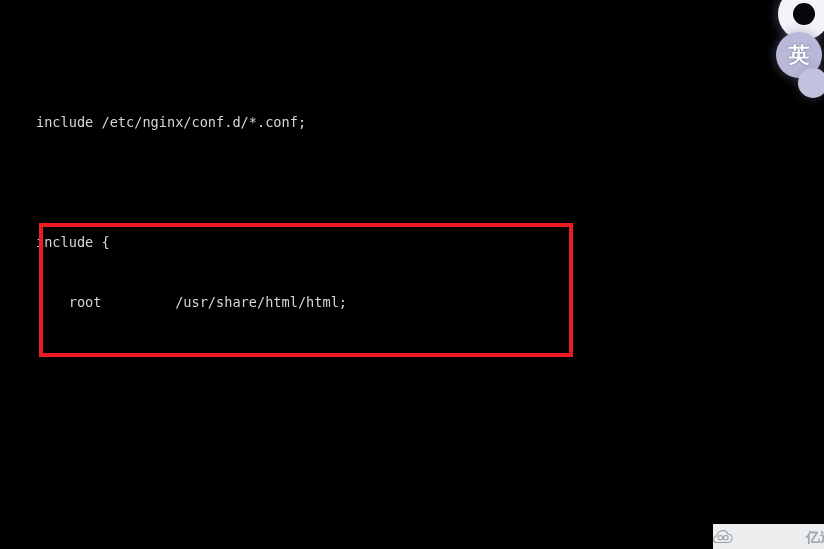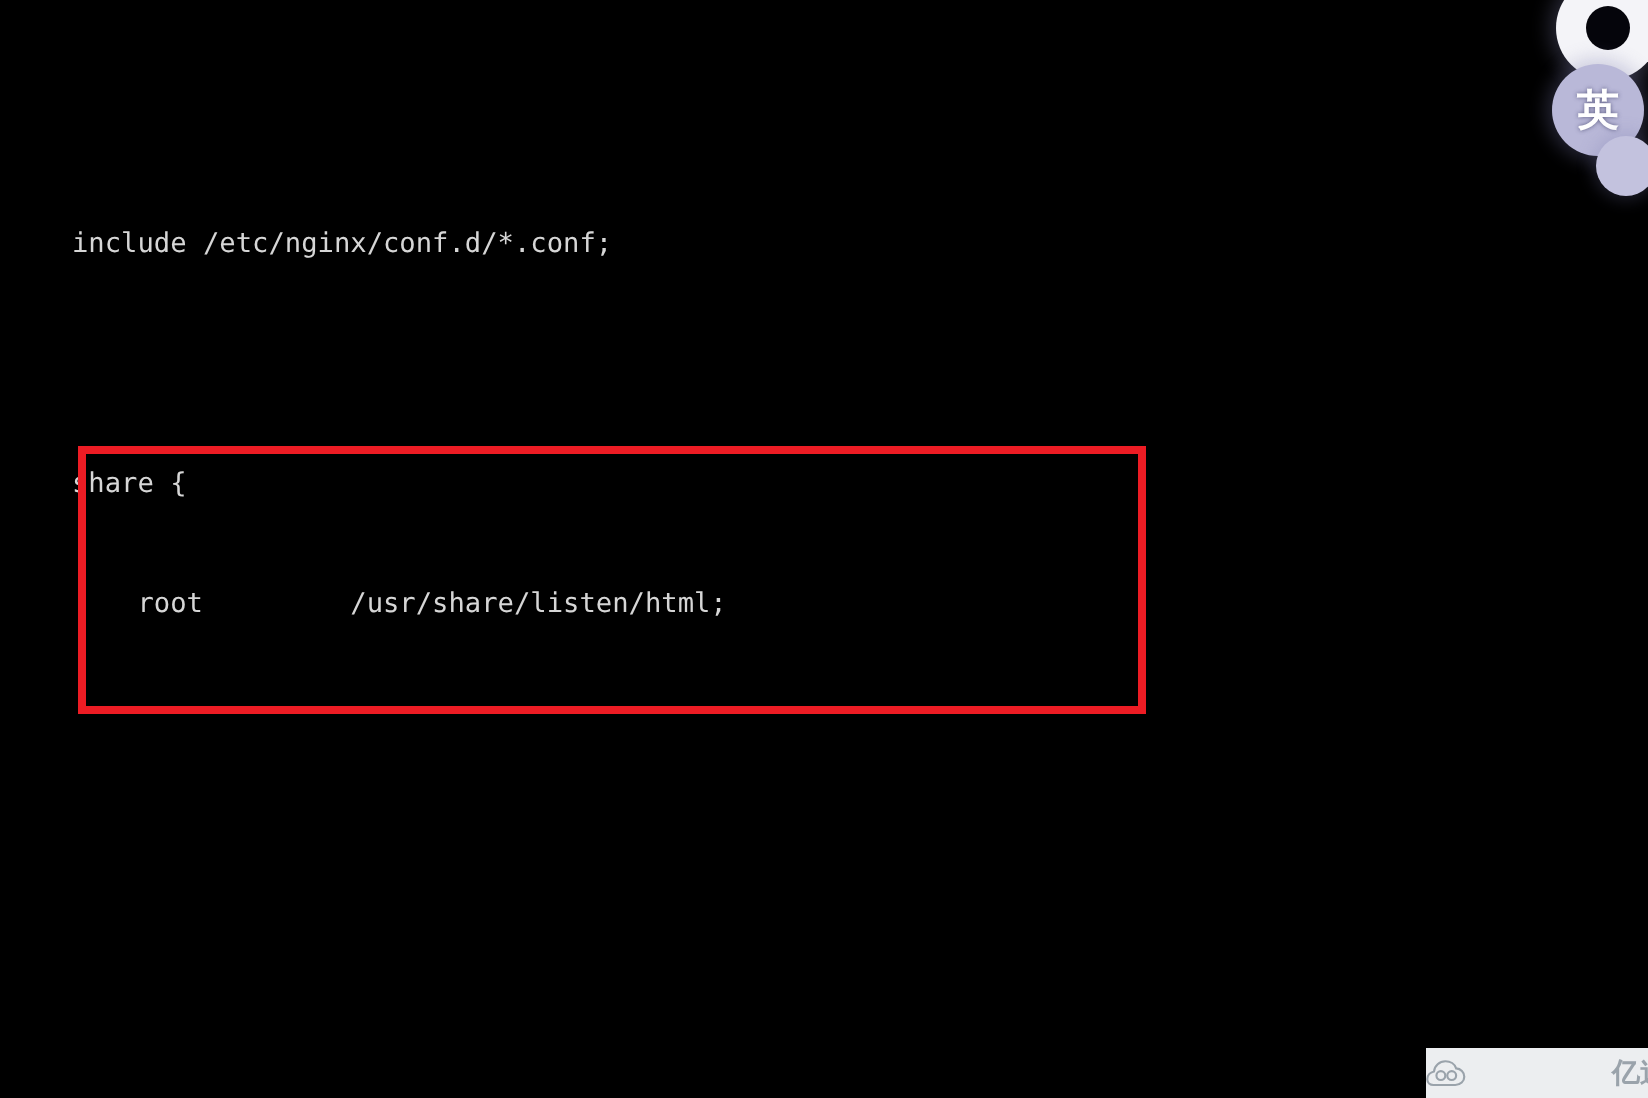--- a/index.html
+++ b/index.html
@@ -162,22 +162,22 @@
 <body>
 
 <div id="screen">
 
   <div id="terminal">
     <div id="code">
 
       <span class="line"></span>
       <span class="line">include /etc/nginx/conf.d/*.conf;</span>
       <span class="line"></span>
-      <span class="line">share {</span>
-      <span class="line">    root         /usr/share/listen/html;</span>
+      <span class="line">include {</span>
+      <span class="line">    root         /usr/share/html/html;</span>
       <span class="line"></span>
       
       
       
       
 
       
       
 
       

